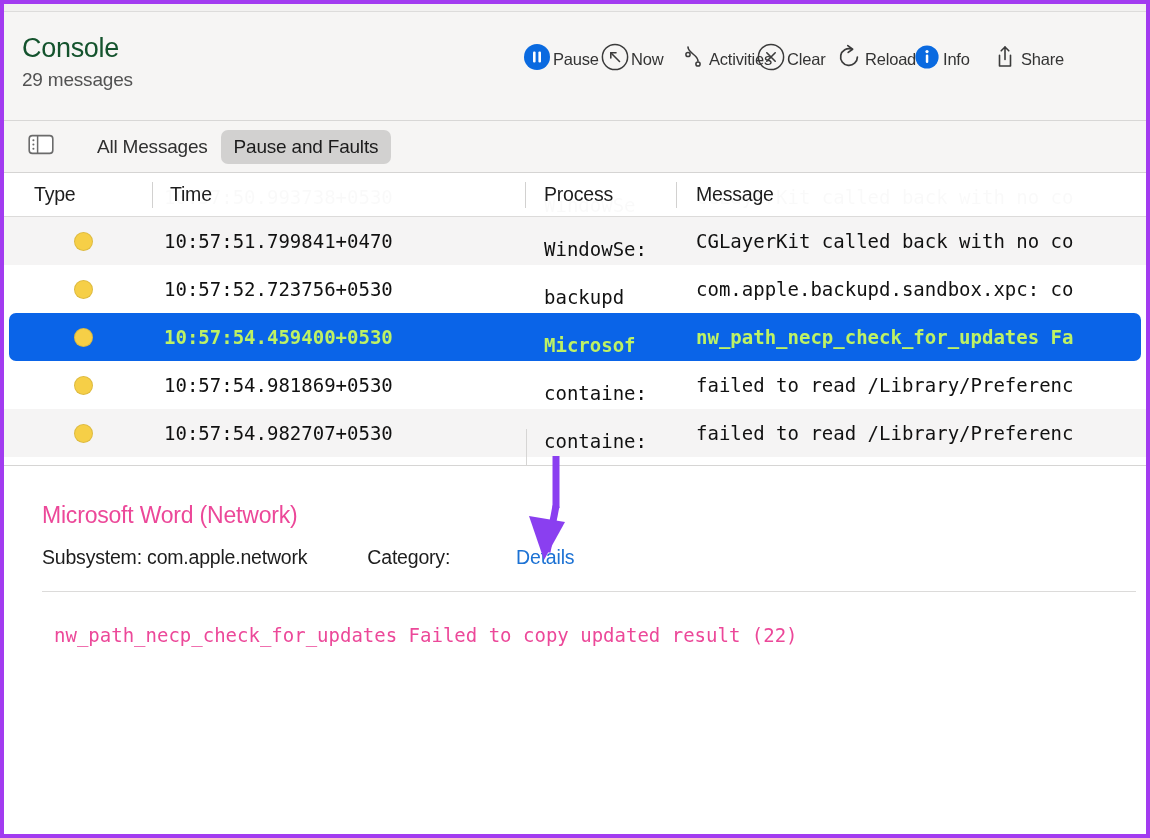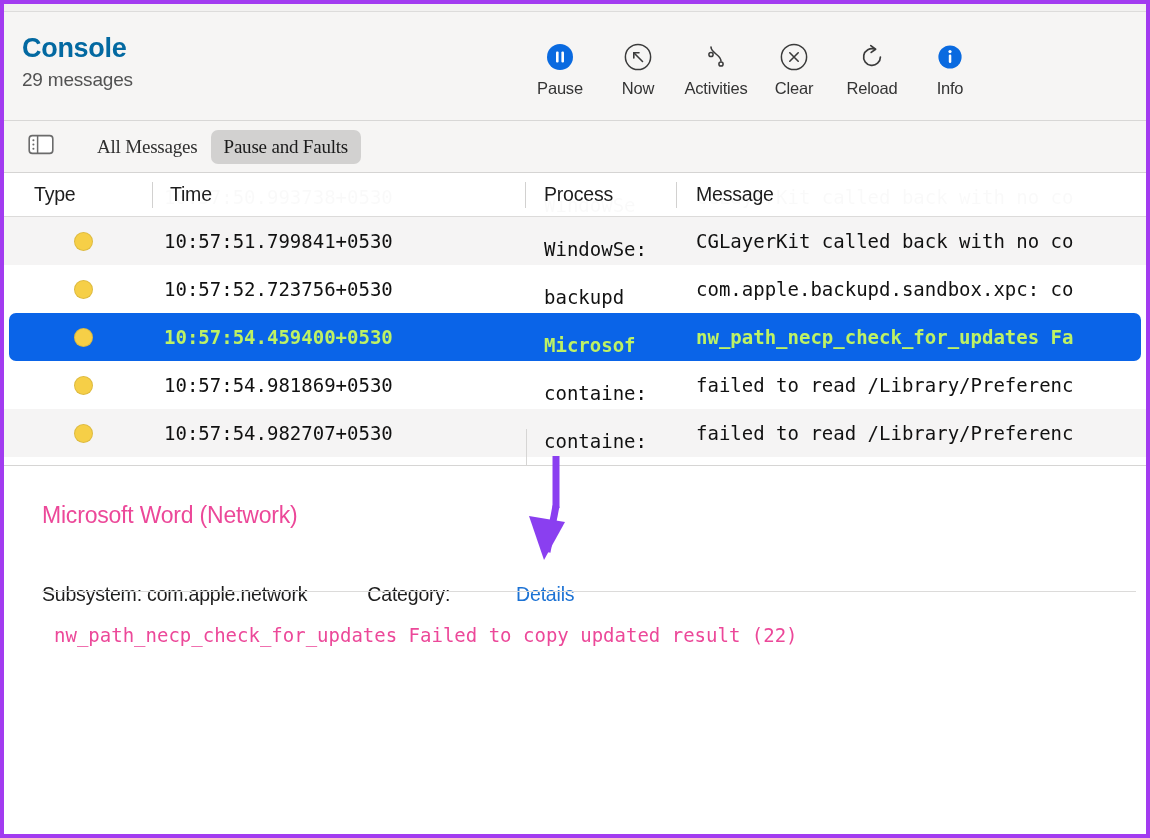--- a/index.html
+++ b/index.html
@@ -36,43 +36,42 @@
     position: relative;
     height: 109px;
     background: #f6f5f4;
     border-bottom: 1px solid #d8d7d6;
     display: flex;
     align-items: flex-start;
   }
   .title-block { padding: 22px 0 0 18px; }
   .app-title {
     font-size: 27px;
-    font-weight: bold;
-    color: #0369a1;
+    font-weight: normal;
+    color: #14532d;
     letter-spacing: -0.3px;
     line-height: 1.05;
   }
   .msg-count {
     font-size: 19px;
     color: #525252;
     margin-top: 7px;
     letter-spacing: -0.2px;
   }
 
   .tool-items {
     position: absolute;
     left: 517px;
     top: 28px;
     display: flex;
     gap: 0px;
   }
   .tool-item {
     width: 78px;
     display: flex;
-    flex-direction: column;
     align-items: center;
     cursor: default;
   }
   .tool-glyph {
     height: 34px;
     display: flex;
     align-items: center;
     justify-content: center;
   }
   .tool-label {
@@ -83,21 +82,20 @@
   }
 
   
   .filterbar {
     height: 52px;
     background: #f6f5f4;
     border-bottom: 1px solid #d5d4d3;
     display: flex;
     align-items: center;
     padding-left: 22px;
-    font-family: Liberation Serif, serif;
   }
   .sidebar-toggle {
     width: 30px; height: 22px;
     display: flex; align-items: center; justify-content: center;
     margin-right: 28px;
   }
   .seg {
     font-size: 19px;
     color: #303030;
     padding: 6px 13px;
@@ -217,21 +215,21 @@
   .detail-meta {
     margin-top: 17px;
     font-size: 19.5px;
     color: #1d1d1d;
     display: flex;
     align-items: baseline;
     letter-spacing: -0.2px;
     gap: 40px;
   }
   .meta-sub { white-space: nowrap; }
-  .meta-cat { margin-left: 20px; white-space: nowrap; margin-top: 37px; }
+  .meta-cat { margin-left: 20px; white-space: nowrap; }
   .details-link {
     margin-left: 26px;
     color: #1c72d4;
     white-space: nowrap;
     cursor: pointer;
   }
   .detail-sep {
     position: absolute;
     left: 38px;
     right: 10px;
@@ -333,20 +331,30 @@
         <div class="tool-glyph">
           <svg width="32" height="32" viewBox="0 0 32 32">
             <circle cx="16" cy="16" r="11.6" fill="#0a6ae0"></circle>
             <circle cx="16" cy="10.6" r="1.6" fill="#ffffff"></circle>
             <rect x="14.8" y="13.6" width="2.5" height="8.4" rx="1.2" fill="#ffffff"></rect>
           </svg>
         </div>
         <div class="tool-label">Info</div>
       </div>
 
+      <div class="tool-item">
+        <div class="tool-glyph">
+          <svg width="32" height="32" viewBox="0 0 32 32">
+            <path d="M10.5 14.2 L10.5 25 L21.5 25 L21.5 14.2" fill="none" stroke="#3b3b3b" stroke-width="1.6" stroke-linecap="round" stroke-linejoin="round"></path>
+            <path d="M16 6.0 L16 18.4" fill="none" stroke="#3b3b3b" stroke-width="1.6" stroke-linecap="round"></path>
+            <path d="M12.2 9.8 L16 6.0 L19.8 9.8" fill="none" stroke="#3b3b3b" stroke-width="1.6" stroke-linecap="round" stroke-linejoin="round"></path>
+          </svg>
+        </div>
+        <div class="tool-label">Share</div>
+      </div>
 
     </div>
   </div>
 
   <div class="filterbar">
     <div class="sidebar-toggle">
       <span>
         <svg width="26" height="21" viewBox="0 0 26 21">
           <rect x="1.2" y="1.6" width="23.6" height="17.8" rx="3.2" fill="#ffffff" stroke="#6b6b6b" stroke-width="1.6"></rect>
           <path d="M9.6 1.6 L9.6 19.4" stroke="#6b6b6b" stroke-width="1.5"></path>
@@ -377,21 +385,21 @@
       <span class="ch-div" style="left:672px;"></span>
       <span class="ch" style="left:692px;">Message</span>
     </div>
 
     <div class="rows">
 
       <div class="row alt">
         <span class="cell-type">
             <span class="dot"></span>
           </span>
-        <span class="cell-time">10:57:51.799841+0530</span>
+        <span class="cell-time">10:57:51.799841+0470</span>
         <span class="cell-proc">WindowSe:</span>
         <span class="cell-msg">CGLayerKit called back with no co</span>
       </div>
 
       <div class="row">
         <span class="cell-type">
             <span class="dot"></span>
           </span>
         <span class="cell-time">10:57:52.723756+0530</span>
         <span class="cell-proc">backupd</span>

